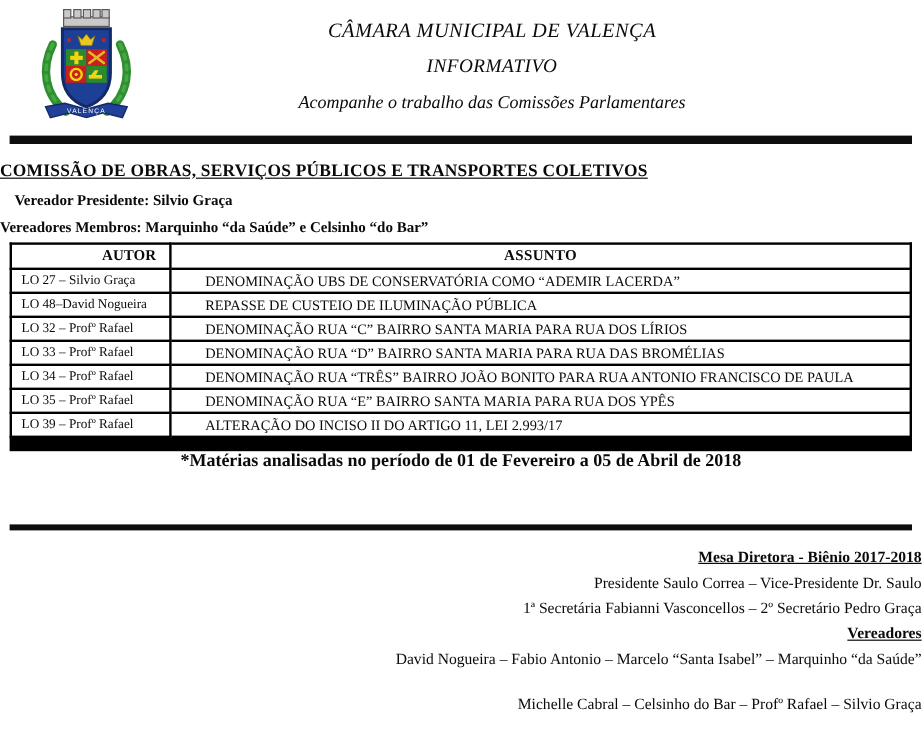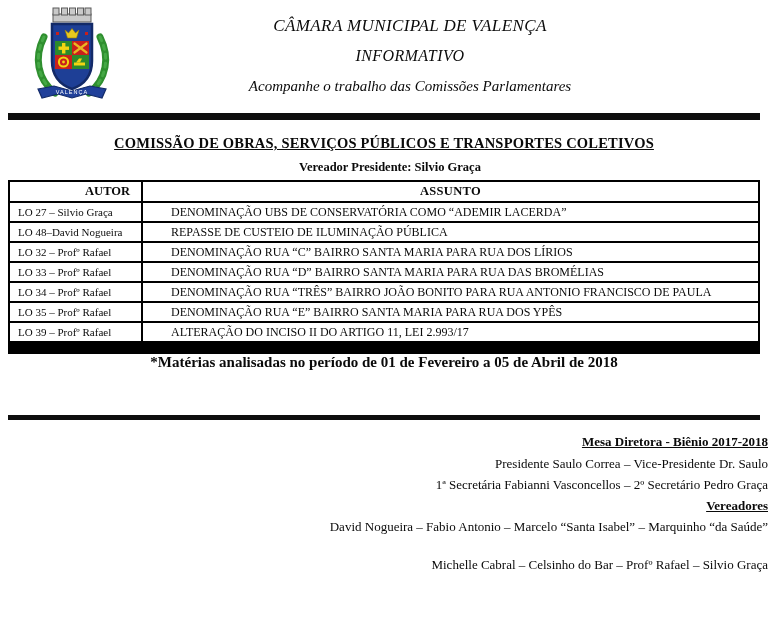--- a/index.html
+++ b/index.html
@@ -17,21 +17,21 @@
   .header-text { padding-top:16px; padding-left:52px; text-align:center;font-style:italic; }
   .title    { font-size:17px; letter-spacing:.4px; }
   .subtitle { font-size:16px; margin-top:11px; letter-spacing:.4px; }
   .tagline  { font-size:15px; margin-top:13px; }
 
   .bar { background:#0e0e0e; margin:0 8px; }
   .bar-1 { height:7px; }
   .bar-2 { height:5px; margin-top:44px; }
 
   
-  .commission { text-align:center; }
+  .commission { }
   .commission-title {
     margin-top:15px; font-size:14.5px; font-weight:bold;
     text-decoration:underline; letter-spacing:.2px;
   }
   .commission-president { margin-top:8px; font-size:12.5px; font-weight:bold;padding-left:12px; }
   .commission-members   { margin-top:7px; font-size:12.5px; font-weight:bold; }
 
   
   table.matters {
     width:752px; margin:5px 8px 0; border-collapse:collapse; table-layout:fixed;
@@ -124,20 +124,21 @@
       <div class="subtitle">INFORMATIVO</div>
       <div class="tagline">Acompanhe o trabalho das Comissões Parlamentares</div>
     </div>
   </div>
 
   <div class="bar bar-1"></div>
 
   <div class="commission">
     <div class="commission-title">COMISSÃO DE OBRAS, SERVIÇOS PÚBLICOS E TRANSPORTES COLETIVOS</div>
     <div class="commission-president">Vereador Presidente: Silvio Graça</div>
+    <div class="commission-members">Vereadores Membros: Marquinho “da Saúde” e Celsinho “do Bar”</div>
   </div>
 
   <table class="matters">
     <tbody>
       <tr class="head">
         <th class="h-autor">AUTOR</th>
         <th class="h-assunto">ASSUNTO</th>
       </tr>
       <tr>
         <td class="c-autor">LO 27 – Silvio Graça</td>

